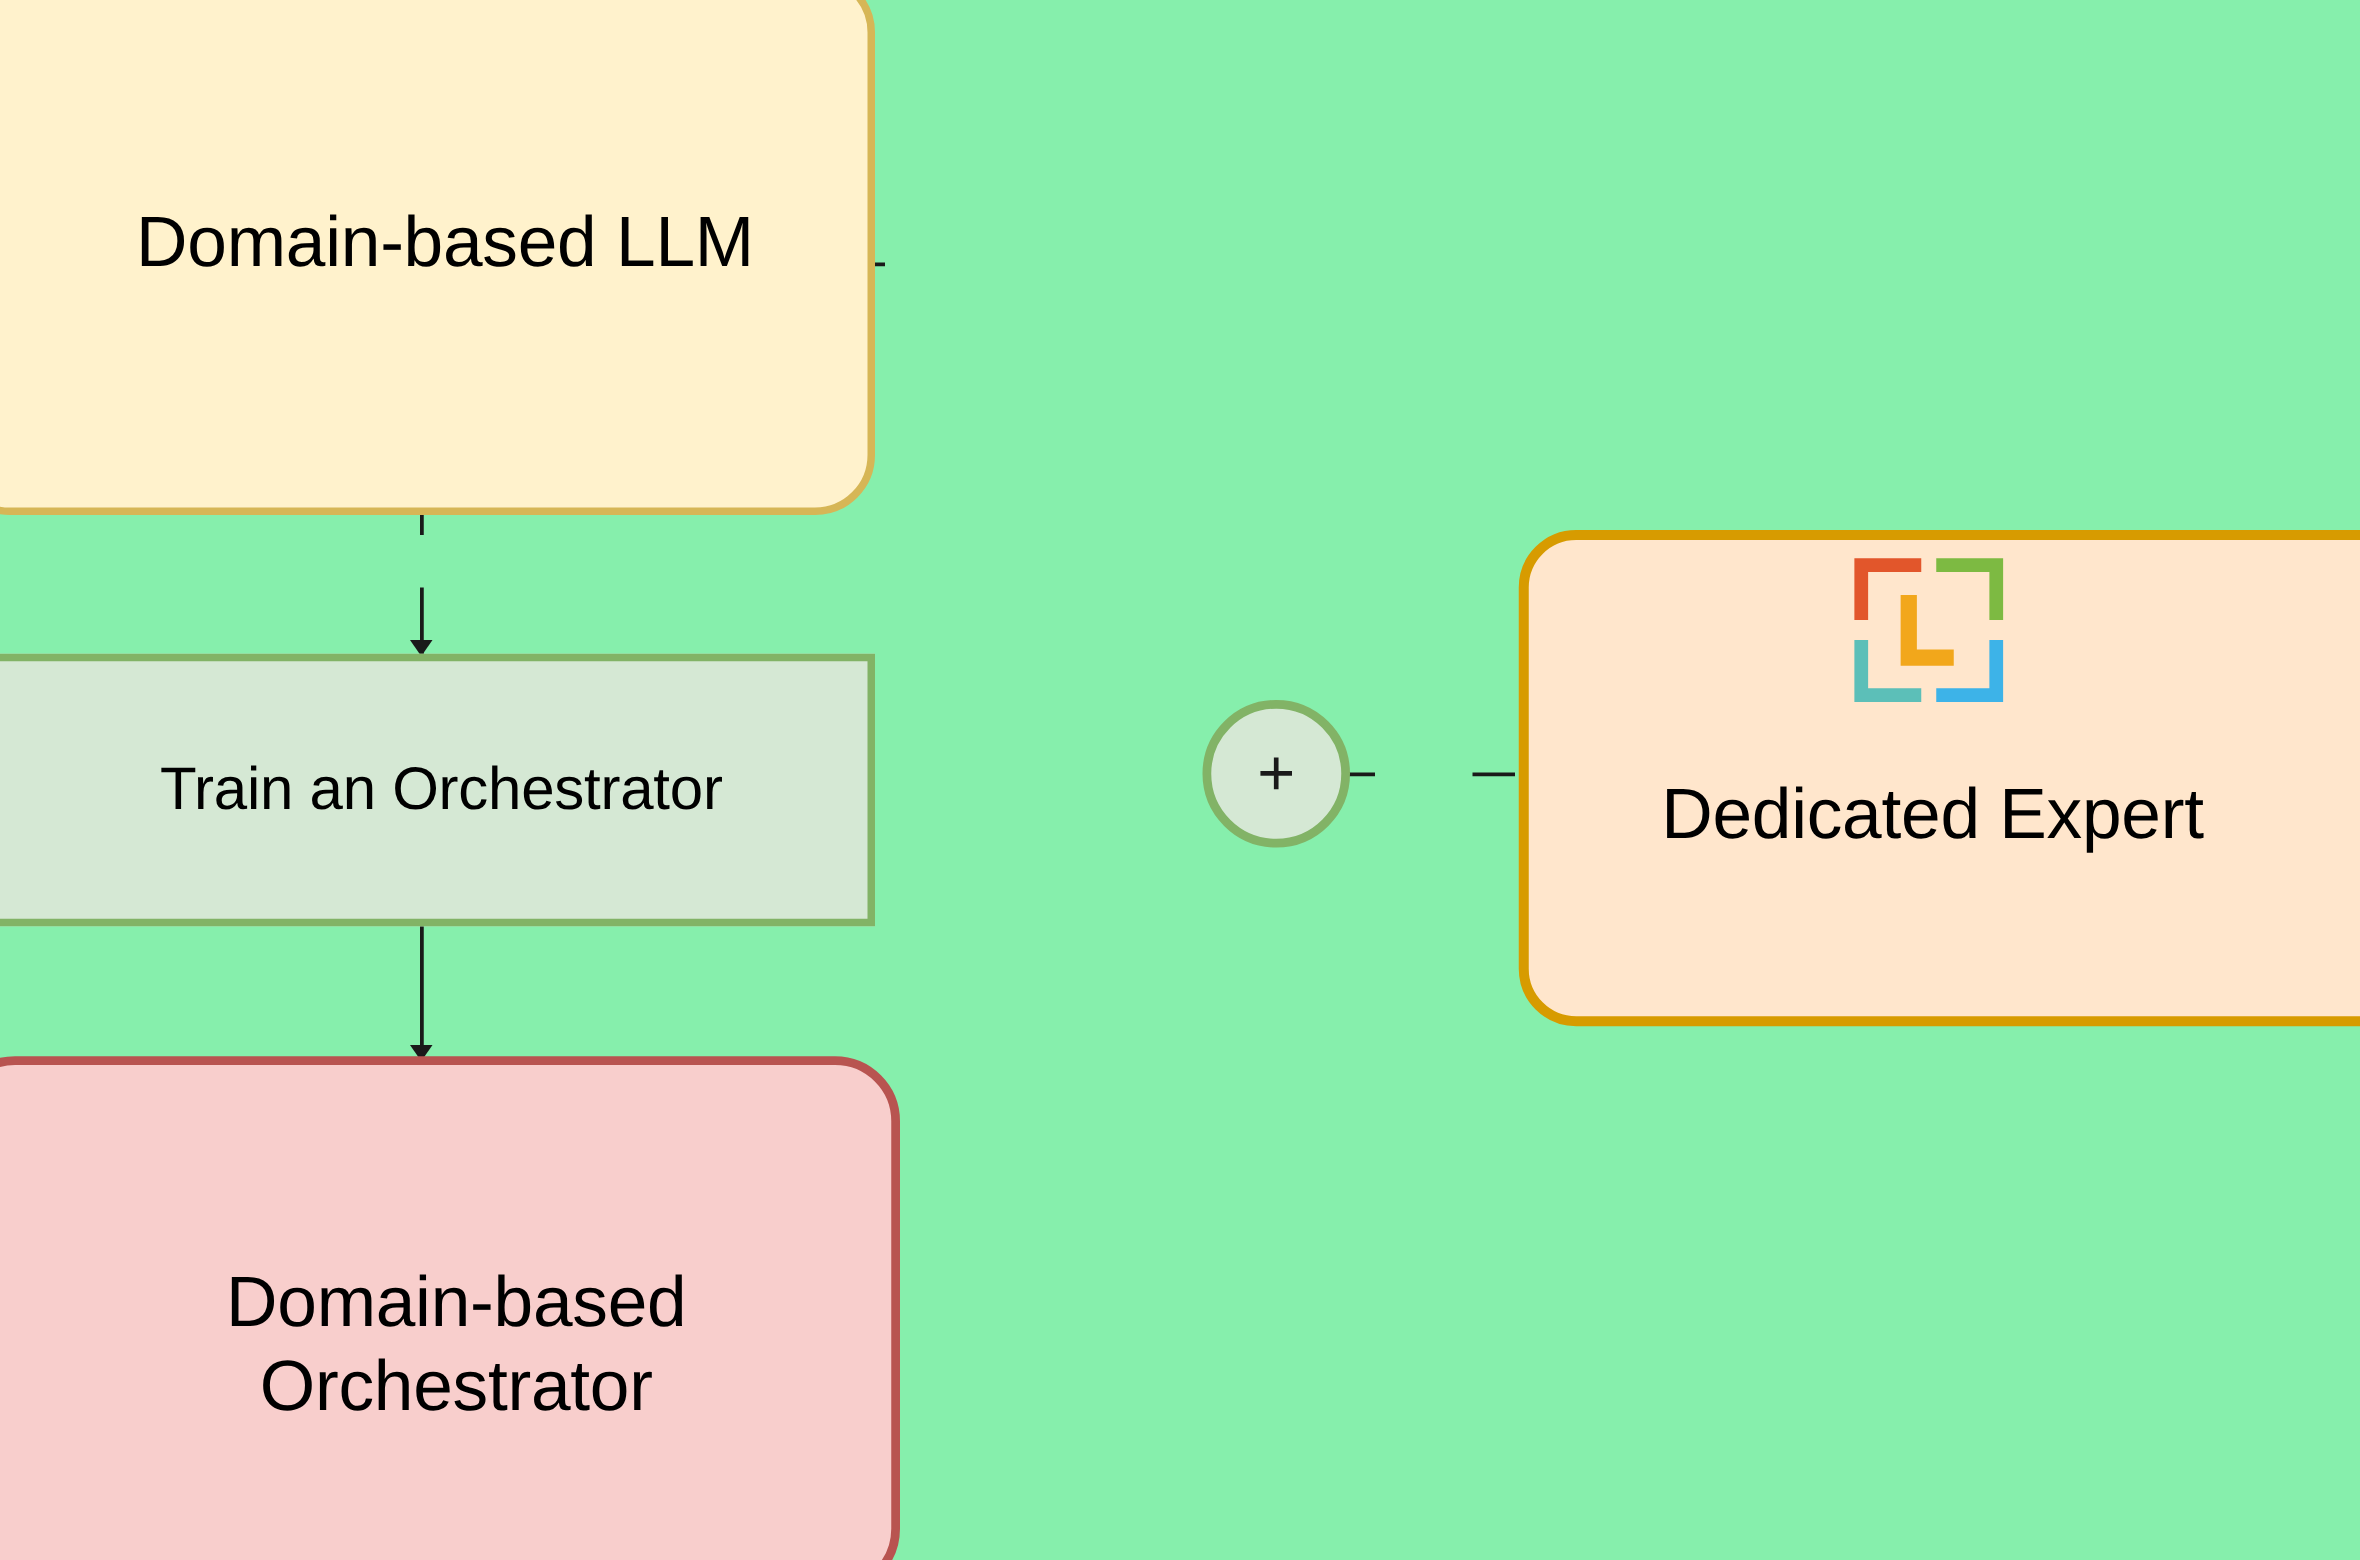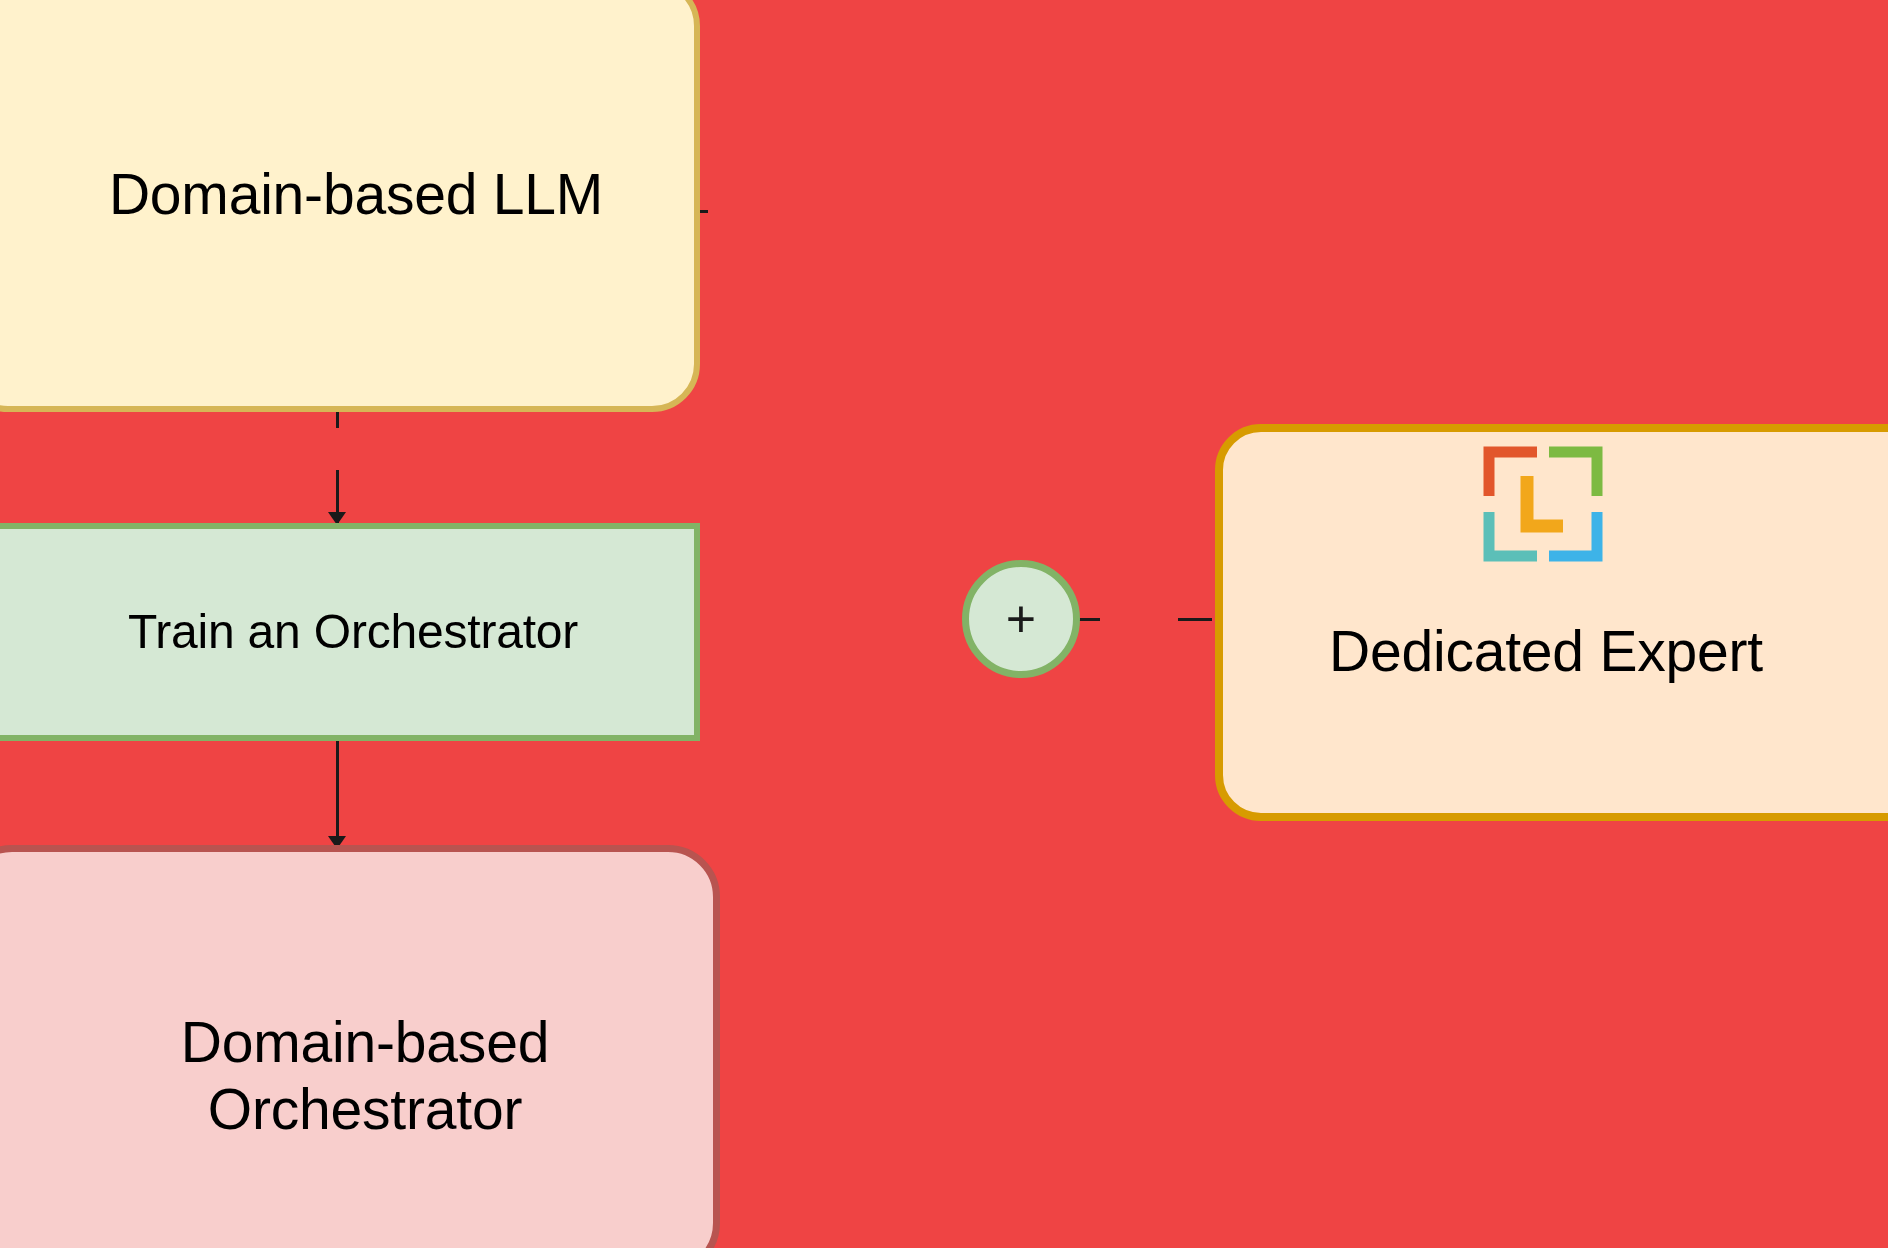--- a/index.html
+++ b/index.html
@@ -10,21 +10,21 @@
   body {
     width: 1888px;
     height: 1248px;
     overflow: hidden;
     font-family: "Liberation Sans", sans-serif;
   }
   #canvas {
     position: relative;
     width: 1888px;
     height: 1248px;
-    background: #ef4444;
+    background: #86efac;
   }
 
   
   .node {
     position: absolute;
     box-sizing: border-box;
     display: flex;
     align-items: center;
     justify-content: center;
     text-align: center;

